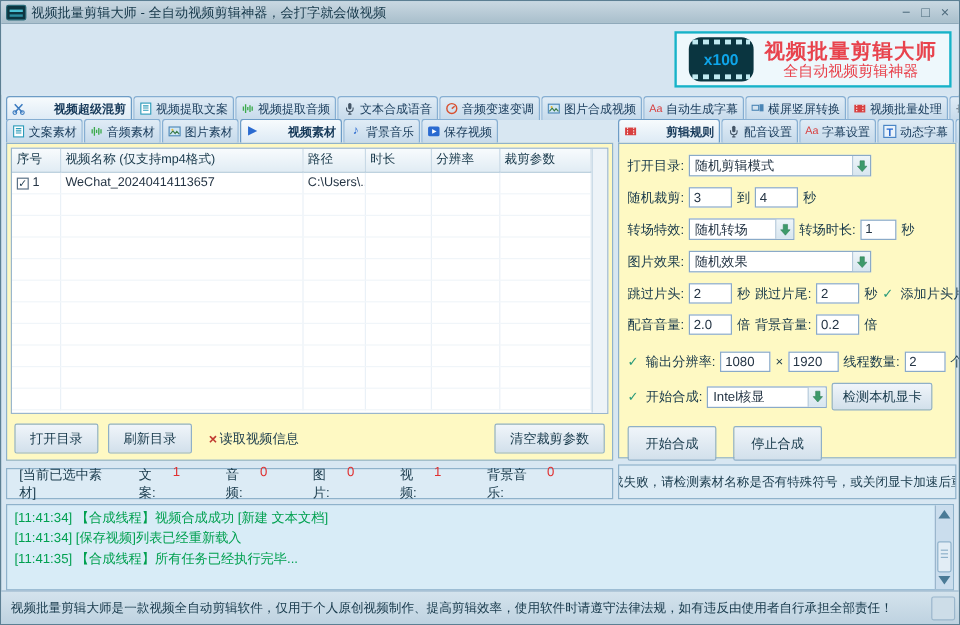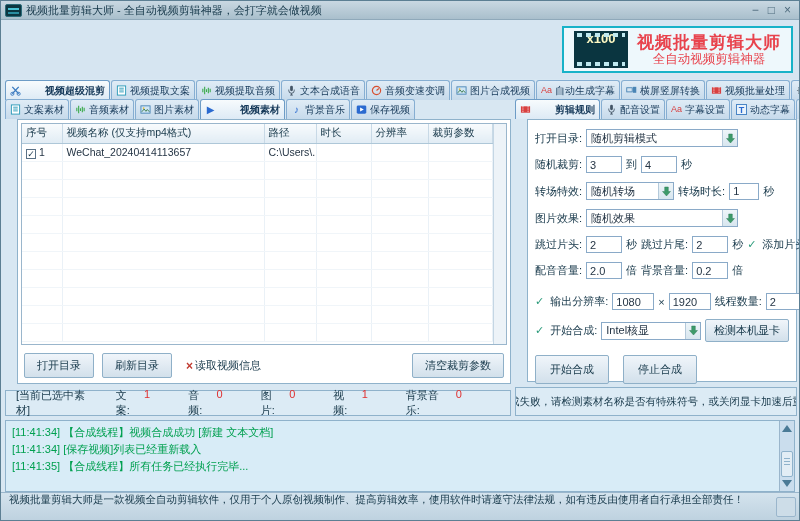--- a/index.html
+++ b/index.html
@@ -18,21 +18,21 @@
   .appicon:before{content:"";position:absolute;left:2px;right:2px;top:3px;height:2px;background:#49c2d4;}
   .appicon:after{content:"";position:absolute;left:2px;right:2px;top:7px;height:2px;background:#2a8da0;}
   .title-text{font-size:11px;color:#16384a;flex:1;white-space:nowrap;overflow:hidden;}
   .winbtns{display:flex;gap:9px;padding-right:4px;}
   .winbtn{font-size:12px;color:#4e6b7d;line-height:12px;cursor:default;}
   
   .header{position:absolute;top:19px;left:0;right:0;height:59px;background:#d6e5f1;}
   .logobox{position:absolute;right:6px;top:6px;height:47px;display:flex;align-items:center;gap:9px;
     padding:3px 10px;background:#eef8fc;border:2px solid #17b2c8;}
   .filmbadge{width:54px;height:37px;background:#0a3540;position:relative;display:flex;
-    justify-content:center;color:#fef9c3;font-size:13px;font-weight:bold;}
+    align-items:center;justify-content:center;color:#0ea5e9;font-size:13px;font-weight:bold;border-radius:10px;}
   .filmbadge:before,.filmbadge:after{content:"";position:absolute;left:3px;right:3px;height:4px;
     background:repeating-linear-gradient(90deg,#bfe9f0 0 5px,transparent 5px 9px);}
   .filmbadge:before{top:2px;} .filmbadge:after{bottom:2px;}
   .logotext{display:flex;flex-direction:column;align-items:center;line-height:1.15;}
   .logo-main{color:#e8434d;font-size:17px;font-weight:bold;letter-spacing:1px;}
   .logo-sub{color:#e8434d;font-size:12.5px;}
   
   .tabrow{display:flex;gap:1px;align-items:flex-end;}
   .maintabs{position:absolute;top:78px;left:4px;right:4px;height:21px;}
   .tab{display:inline-flex;align-items:center;gap:3px;height:20px;padding:2px 4px;
@@ -42,21 +42,21 @@
   .ticon{width:11px;height:11px;display:inline-flex;align-items:center;justify-content:center;flex:0 0 auto;}
   .ticon svg{width:11px;height:11px;}
   .glyph-red{color:#d84040;font-weight:normal;font-size:9px;line-height:9px;}
   .glyph-blue{color:#2a6ad0;font-size:10px;line-height:10px;}
   .glyph-tbox{width:11px;height:11px;border:1px solid #4a85c5;color:#2a6ad0;font-size:9px;
     font-weight:bold;display:inline-flex;align-items:center;justify-content:center;background:#eaf3fb;}
   
   .lpanel{position:absolute;left:4px;top:99px;width:506px;height:316px;}
   .rpanel{position:absolute;left:514px;top:99px;width:282px;height:316px;}
   .ltabs,.rtabs{height:19px;}
-  .groupbox{position:absolute;left:12px;right:0;border:1px solid #8fb2cb;background:#ffffff;}
+  .groupbox{position:absolute;left:0;right:0;border:1px solid #8fb2cb;background:#fef9c3;}
   .lbox{top:19px;bottom:32px;}
   .rbox{top:19px;bottom:34px;padding:9px 7px 0 7px;}
   
   .table-wrap{position:absolute;top:3px;left:3px;right:3px;bottom:38px;background:#fff;
     border:1px solid #9ab6cc;overflow:hidden;}
   .vscroll{position:absolute;top:0;bottom:0;right:0;width:13px;background:#edf3f8;
     border-left:1px solid #c4d6e4;}
   table{border-collapse:collapse;table-layout:fixed;width:calc(100% - 13px);}
   th{background:linear-gradient(#f8fbfd,#e1ecf4);border-right:1px solid #c8d9e6;
     border-bottom:1px solid #aec7d8;font-size:10.5px;font-weight:normal;color:#17384a;
@@ -109,21 +109,21 @@
     border-right:5px solid transparent;}
   .sarrow.up{top:4px;border-bottom:7px solid #4a7a96;}
   .sarrow.down{bottom:4px;border-top:7px solid #4a7a96;}
   .sthumb{position:absolute;left:1px;right:1px;bottom:14px;height:26px;background:#e2edf5;
     border:1px solid #8fb2cb;border-radius:2px;}
   .sthumb:before{content:"";position:absolute;left:2px;right:2px;top:9px;height:1px;background:#8fb2cb;
     box-shadow:0 3px 0 #8fb2cb,0 -3px 0 #8fb2cb;}
   
   .statusbar{position:absolute;left:0;right:0;bottom:0;height:28px;
     background:linear-gradient(#d4e3ed,#bed2e0);border-top:1px solid #9ab6cc;
-    display:flex;align-items:flex-start;padding:0 8px;font-size:10.5px;color:#16384a;}
+    display:flex;align-items:center;padding:0 8px;font-size:10.5px;color:#16384a;}
   .grip{position:absolute;right:3px;bottom:3px;width:20px;height:20px;background:#cddde8;
     border:1px solid #9ab6cc;border-radius:2px;}
 </style>
 </head>
 <body>
 
 <div class="titlebar">
   <span class="appicon"></span>
   <span class="title-text">视频批量剪辑大师 - 全自动视频剪辑神器，会打字就会做视频</span>
   <span class="winbtns">

